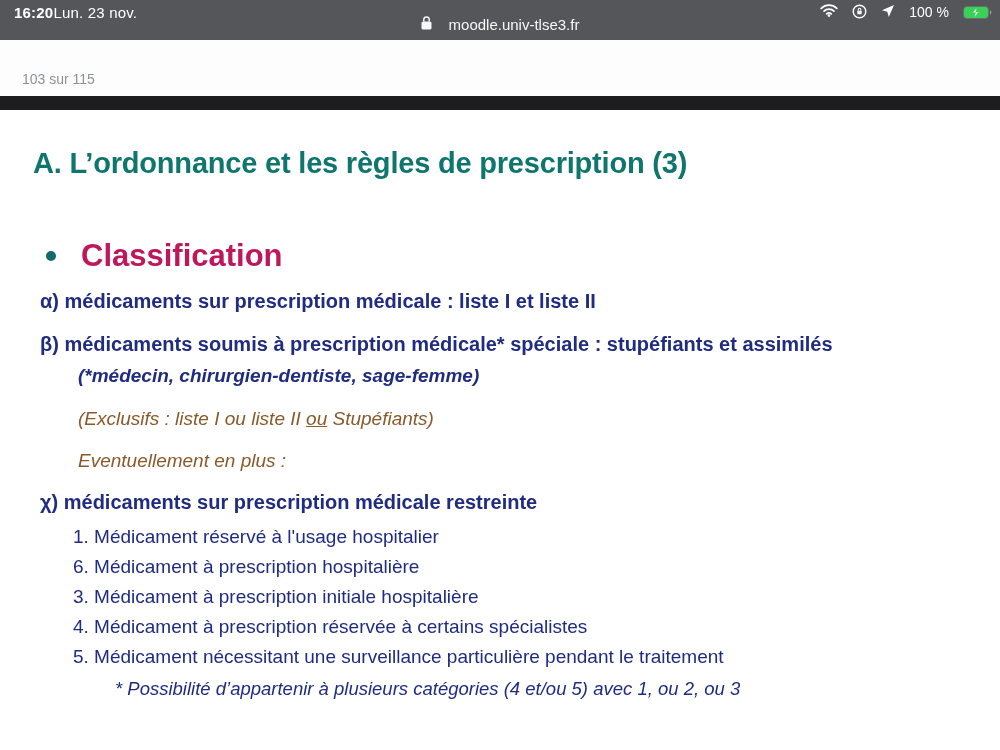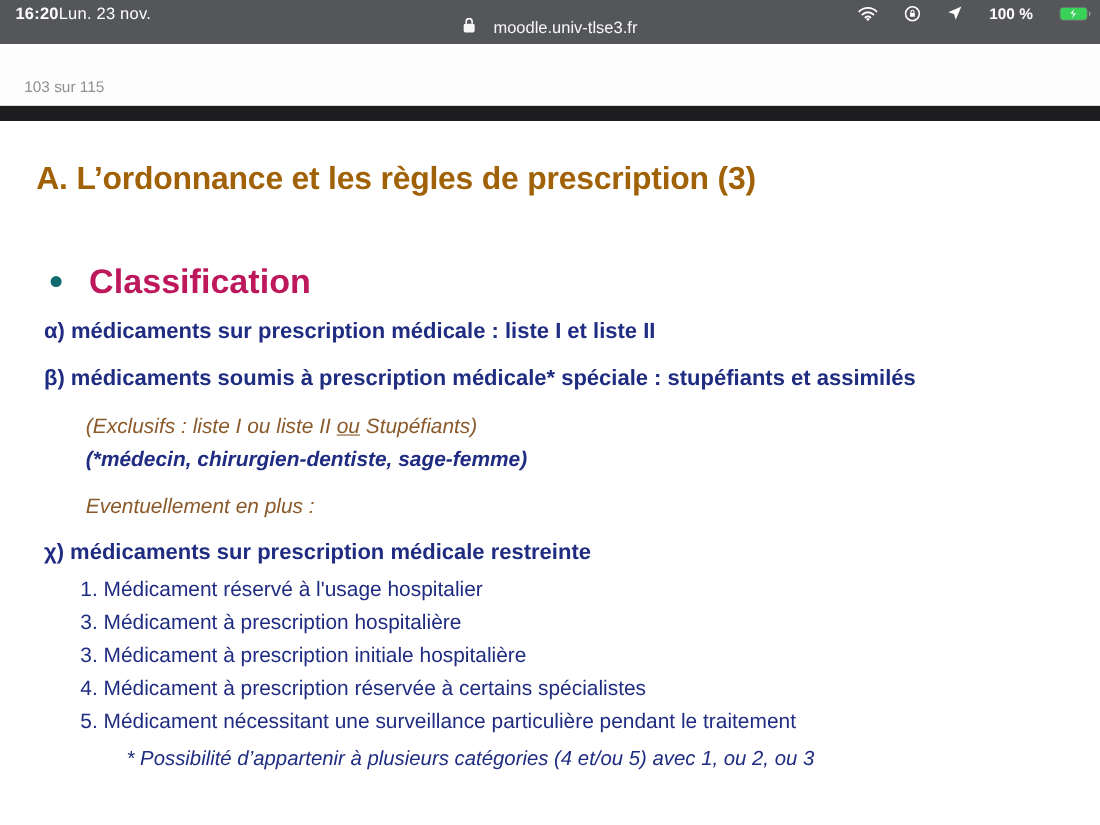--- a/index.html
+++ b/index.html
@@ -7,33 +7,33 @@
   body { font-family:"Liberation Sans", sans-serif; background:#ffffff; overflow:hidden; }
   .screen { position:relative; width:1000px; height:750px; background:#ffffff; }
 
   
   .status-bar { position:relative; width:100%; height:40px; background:#545659; color:#ffffff; }
   .sb-left { position:absolute; top:4px; left:14px; display:flex; align-items:center;
              font-size:15px; font-weight:700; letter-spacing:.2px; }
   .sb-left .date { font-weight:400; }
   .sb-center { position:absolute; top:16px; left:0; right:0; display:flex; justify-content:center;
                align-items:center; gap:17px; font-size:15px; color:#f7f7f7; cursor:pointer; }
-  .sb-right { position:absolute; top:4px; right:8px; display:flex; align-items:center; gap:24px;
-              font-size:14px; font-weight:700; }
+  .sb-right { position:absolute; top:4px; right:8px; display:flex; gap:14px;
+              font-size:14px; font-weight:400; }
   .sb-right svg { display:block; }
   .battery-wrap { display:flex; align-items:center; }
 
   
   .pdf-toolbar { width:100%; height:56px; background:#fdfdfd; position:relative;padding-left:26px; }
   .page-indicator { position:absolute; left:22px; top:31px; font-size:14px; color:#8e9094; }
   .page-separator { width:100%; height:14px; background:#1d1d1f; }
 
   
   .slide { position:relative; width:100%; height:640px; background:#ffffff; color:#1f2c81; }
-  .slide-title { margin:35px 0 0 33px; font-size:29px; font-weight:700; color:#a16207;
+  .slide-title { margin:35px 0 0 33px; font-size:29px; font-weight:700; color:#0f766e;
                  letter-spacing:-0.2px; line-height:36px; }
   .bullet-row { display:flex; align-items:center; margin:57px 0 0 46px; }
   .bullet-dot { width:10px; height:10px; border-radius:50%; background:#106a70; margin-right:25px; }
   .bullet-heading { font-size:31px; font-weight:700; color:#be185d; }
   .line { line-height:25px; }
   .bold { font-weight:700; }
   .it { font-style:italic; }
   .navy { color:#1f2c81; }
   .brown { color:#8a5a2b; }
   .alpha-line { margin:14px 0 16px 40px; font-size:20px; line-height:27px; }
@@ -109,29 +109,29 @@
     <h1 class="slide-title">A. L’ordonnance et les règles de prescription (3)</h1>
 
     <div class="bullet-row">
       <span class="bullet-dot"></span>
       <span class="bullet-heading">Classification</span>
     </div>
 
     <p class="line bold navy alpha-line">α) médicaments sur prescription médicale : liste I et liste II</p>
 
     <p class="line bold navy beta-line">β) médicaments soumis à prescription médicale* spéciale : stupéfiants et assimilés</p>
+    <p class="line bold it navy beta-note">(*médecin, chirurgien-dentiste, sage-femme)</p>
+
     <p class="line it brown exclusifs"><span>(Exclusifs : liste I ou liste II </span><span class="u">ou</span><span> Stupéfiants)</span></p>
-
-    <p class="line bold it navy beta-note">(*médecin, chirurgien-dentiste, sage-femme)</p>
 
     <p class="line it brown eventuellement">Eventuellement en plus :</p>
 
     <p class="line bold navy chi-line">χ) médicaments sur prescription médicale restreinte</p>
 
     <p class="line navy item">1. Médicament réservé à l'usage hospitalier</p>
-    <p class="line navy item">3. Médicament à prescription hospitalière</p>
+    <p class="line navy item">6. Médicament à prescription hospitalière</p>
     <p class="line navy item">3. Médicament à prescription initiale hospitalière</p>
     <p class="line navy item">4. Médicament à prescription réservée à certains spécialistes</p>
     <p class="line navy item">5. Médicament nécessitant une surveillance particulière pendant le traitement</p>
 
     <p class="line it navy footnote">* Possibilité d’appartenir à plusieurs catégories (4 et/ou 5) avec 1, ou 2, ou 3</p>
   </main>
 </div>
 
 </body></html>

